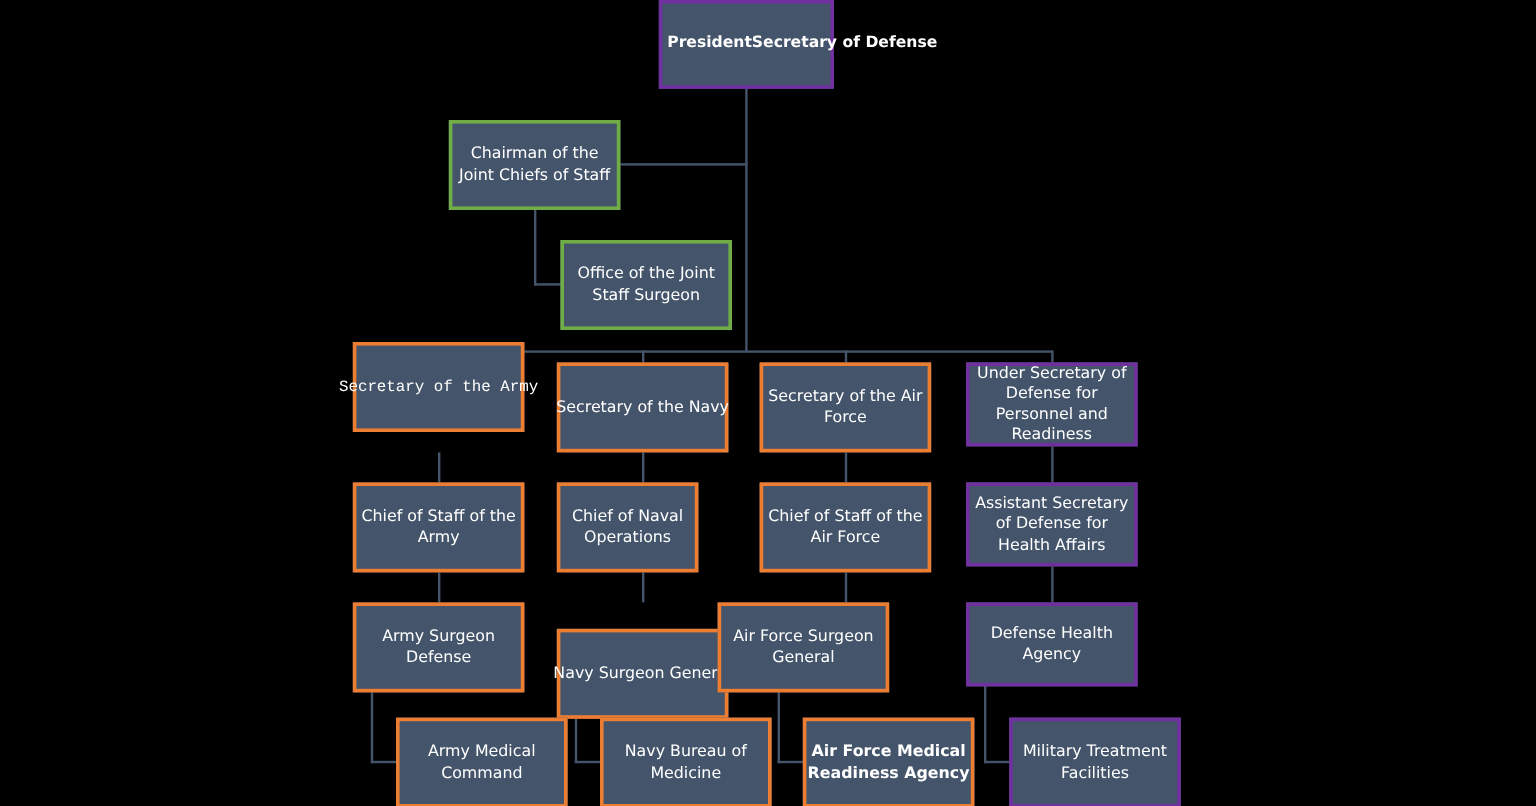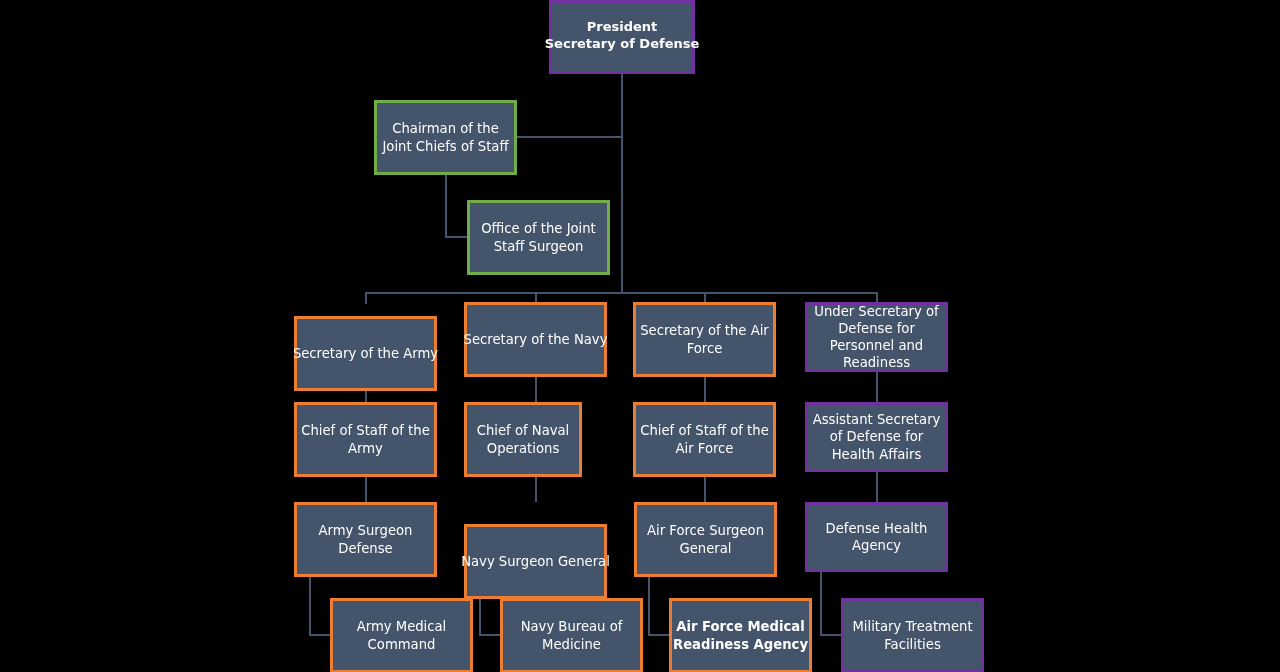--- a/index.html
+++ b/index.html
@@ -36,22 +36,22 @@
     padding: 0 1px;
   }
   .node.wrap .label {
     white-space: normal;
   }
   .node.bd-purple { border-color: #7030A0; }
   .node.bd-green  { border-color: #70AD47; }
   .node.bd-orange { border-color: #ED7D31; }
 
   .node.head {
-    flex-direction: column;
-    justify-content: center;
+    flex-direction: row;
+    justify-content: space-between;
     font-weight: bold;
     font-size: 13px;
     padding: 6px 4px 8px 4px;
   }
   .node.head .label { padding: 0; }
 
   .conn {
     position: absolute;
     background: #44546A;
     z-index: 1;
@@ -106,21 +106,21 @@
   </div>
 
   <div class="node wrap bd-green" style="left:374px; top:100px; width:143px; height:75px;">
     <span class="label">Chairman of the Joint Chiefs of Staff</span>
   </div>
 
   <div class="node wrap bd-green" style="left:467px; top:200px; width:143px; height:75px;">
     <span class="label">Office of the Joint Staff Surgeon</span>
   </div>
 
-  <div class="node bd-orange" style="left:294px; top:316px; width:143px; height:75px;">
+  <div class="node bd-orange" style="left:294px; top:285px; width:143px; height:75px;font-family:Liberation Mono, monospace;">
     <span class="label">Secretary of the Army</span>
   </div>
 
   <div class="node bd-orange" style="left:464px; top:302px; width:143px; height:75px;">
     <span class="label">Secretary of the Navy</span>
   </div>
 
   <div class="node wrap bd-orange" style="left:633px; top:302px; width:143px; height:75px;">
     <span class="label">Secretary of the Air Force</span>
   </div>
@@ -146,21 +146,21 @@
   </div>
 
   <div class="node wrap bd-orange" style="left:294px; top:502px; width:143px; height:75px;">
     <span class="label">Army Surgeon Defense</span>
   </div>
 
   <div class="node bd-orange" style="left:464px; top:524px; width:143px; height:75px;">
     <span class="label">Navy Surgeon General</span>
   </div>
 
-  <div class="node wrap bd-orange" style="left:634px; top:502px; width:143px; height:75px;align-items:center;">
+  <div class="node wrap bd-orange" style="left:598px; top:502px; width:143px; height:75px;align-items:center;">
     <span class="label">Air Force Surgeon General</span>
   </div>
 
   <div class="node wrap bd-purple" style="left:805px; top:502px; width:143px; height:70px;">
     <span class="label">Defense Health Agency</span>
   </div>
 
   <div class="node wrap bd-orange" style="left:330px; top:598px; width:143px; height:75px;">
     <span class="label">Army Medical Command</span>
   </div>

